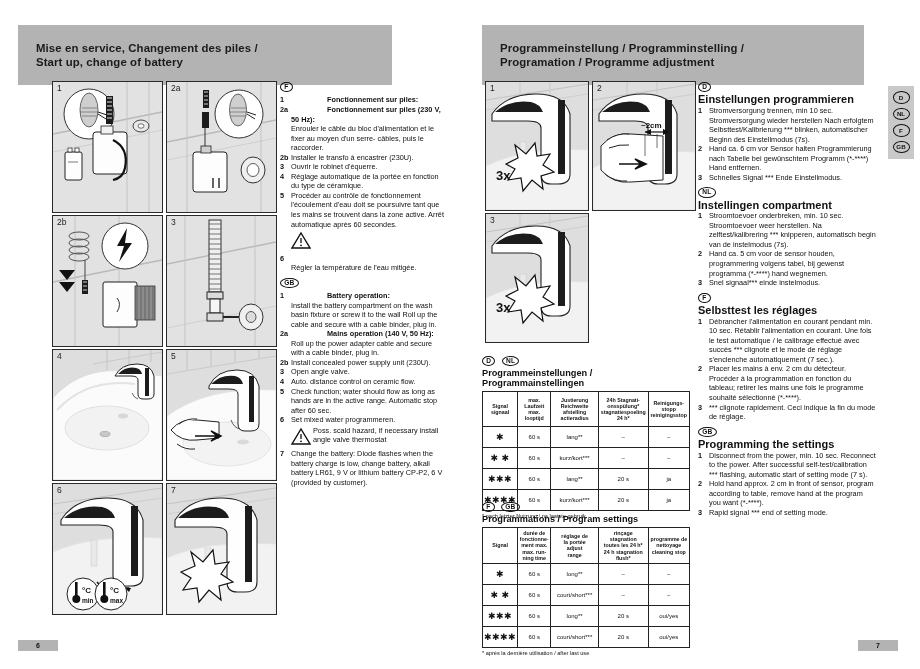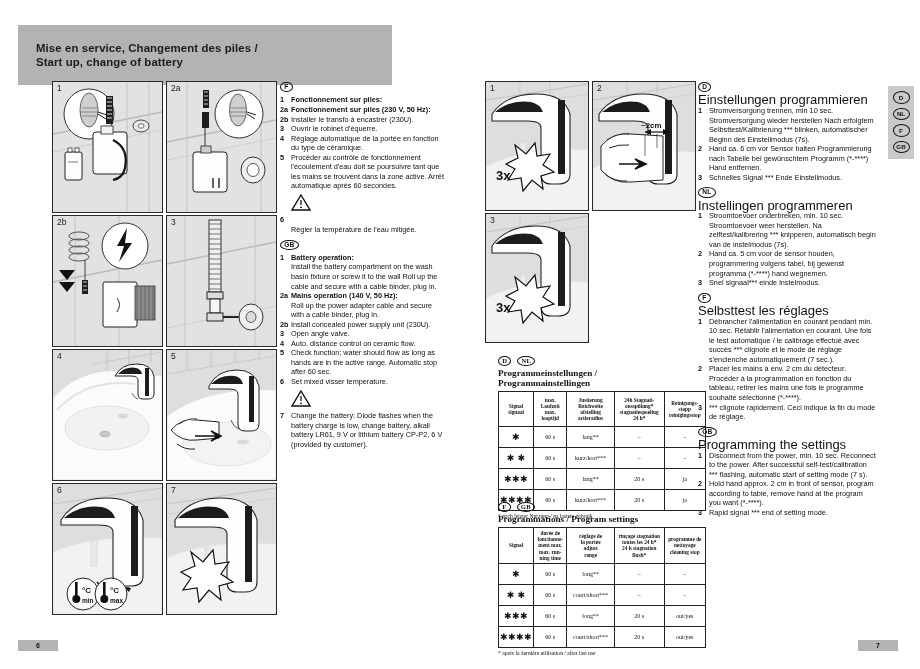--- a/index.html
+++ b/index.html
@@ -36,43 +36,43 @@
   }
 
   
   .txtcol{position:absolute;font-size:7.3px;line-height:9.55px;color:#111;}
   .lang{
     display:inline-block;border:1.1px solid #111;border-radius:50%/50%;
     padding:0px 3.2px;font-size:6.6px;font-weight:bold;line-height:8.4px;
     margin-bottom:3px;letter-spacing:.2px;
   }
   .lang-wrap{margin-top:5px;}
-  .subhead{font-weight:normal;font-size:13px;margin-bottom:1px;}
+  .subhead{font-weight:bold;font-size:11px;margin-bottom:1px;}
   .item{display:flex;margin-bottom:0px;}
   .item .n{flex:0 0 11px;font-weight:bold;}
   .item .b{flex:1 1 auto;}
-  .item .b b{font-weight:bold;}
+  .item .b b{font-weight:bold;margin-left:36px;}
   .warn{display:flex;margin:1px 0 2px 11px;}
   .warn .tri{flex:0 0 22px;padding-top:2px;}
   .warn .wtx{flex:1 1 auto;}
 
   
   .langcol{
     position:absolute;right:6px;top:86px;width:26px;
     background:#c9c9c9;padding:5px 0 6px 0;
     display:flex;flex-direction:column;align-items:center;gap:4px;
   }
   .langcol .lb{
     border:1.1px solid #111;border-radius:50%;
     width:15px;height:10.5px;display:flex;align-items:center;justify-content:center;
     font-size:6.2px;font-weight:bold;background:#c9c9c9;
   }
 
   
-  .tblblock{position:absolute;left:38px;width:191px;font-family:Liberation Serif, serif;}
+  .tblblock{position:absolute;left:22px;width:191px;}
   .tbl-langs{margin-bottom:1px;}
   .tbl-langs .lang{margin-right:2px;margin-bottom:1px;}
   .tbl-title{font-size:9.2px;font-weight:bold;margin:0 0 2.5px 0;}
   table.pt{border-collapse:collapse;width:208px;table-layout:fixed;}
   table.pt td,table.pt th{
     border:.8px solid #222;text-align:center;vertical-align:middle;
     font-size:5.3px;line-height:6.2px;padding:2px 1px;color:#111;
   }
   table.pt thead td{font-weight:bold;height:30px;}
   table.pt tbody td{height:16px;font-size:6px;}
@@ -306,20 +306,21 @@
         <span class="n">1</span>
         <span class="b">
           <b>Fonctionnement sur piles:</b><br>
         </span>
       </div>
 
       <div class="item">
         <span class="n">2a</span>
         <span class="b">
           <b>Fonctionnement sur piles (230 V, 50 Hz):</b><br>
+          <span>Enrouler le câble du bloc d'alimentation et le fixer au moyen d'un serre- câbles, puis le raccorder.</span>
         </span>
       </div>
 
       <div class="item">
         <span class="n">2b</span>
         <span class="b">Installer le transfo à encastrer (230U).</span>
       </div>
 
       <div class="item">
         <span class="n">3</span>
@@ -385,46 +386,53 @@
       <div class="item">
         <span class="n">4</span>
         <span class="b">Auto. distance control on ceramic flow.</span>
       </div>
       <div class="item">
         <span class="n">5</span>
         <span class="b">Check function; water should flow as long as hands are in the active range. Automatic stop after 60 sec.</span>
       </div>
       <div class="item">
         <span class="n">6</span>
-        <span class="b">Set mixed visser temperature.</span>
+        <span class="b">Set mixed water programmeren.</span>
       </div>
       <div class="warn">
         <span class="tri">
           <svg width="20" height="17" viewBox="0 0 20 17">
               <path d="M10 1 L19 16 L1 16 Z" fill="none" stroke="#111" stroke-width="1.4"></path>
               <path d="M10 6 v5" stroke="#111" stroke-width="1.3"></path>
               <circle cx="10" cy="13.3" r=".9" fill="#111"></circle>
             </svg>
         </span>
+        <span class="wtx">Poss. scald hazard, if necessary install angle valve thermostat</span>
       </div>
 
       <div class="item">
         <span class="n">7</span>
         <span class="b">Change the battery: Diode flashes when the battery charge is low, change battery, alkali battery LR61, 9 V or lithium battery CP-P2, 6 V (provided by customer).</span>
       </div>
     </div>
   </div>
 
   <div class="pgnum">6</div>
 </div>
 
 <div class="spread-divider"></div>
 
 <div class="page right">
 
+  <div class="hdr">
+    <div class="hdr-txt">
+      <div>Programmeinstellung / Programminstelling /</div>
+      <div>Programation / Programme adjustment</div>
+    </div>
+  </div>
 
   <div class="fig" style="left:25px;top:81px;width:102px;height:128px;">
     <div class="wall">
       <svg viewBox="0 0 102 128" width="102" height="128">
         <rect width="102" height="128" fill="#dedede"></rect>
         <path d="M0 18 L102 2" stroke="#c4c4c4" stroke-width="1.2"></path>
         <path d="M0 28 L102 12" stroke="#cfcfcf" stroke-width="1"></path>
         <path d="M34 0 L34 16 M64 0 L64 12" stroke="#c9c9c9" stroke-width="1"></path>
         <path d="M0 84 Q40 64 102 68 L102 128 L0 128 Z" fill="#f2f2f2" stroke="#e4e4e4"></path>
         <g transform="translate(6,6)">
@@ -510,21 +518,21 @@
         <span class="b">Hand ca. 6 cm vor Sensor halten Programmierung nach Tabelle bei gewünschtem Programm (*-****) Hand entfernen.</span>
       </div>
       <div class="item">
         <span class="n">3</span>
         <span class="b">Schnelles Signal *** Ende Einstellmodus.</span>
       </div>
     </div>
 
     <div class="lang-wrap">
       <span class="lang">NL</span>
-      <div class="subhead">Instellingen programmeren</div>
+      <div class="subhead">Instellingen compartment</div>
       <div class="item">
         <span class="n">1</span>
         <span class="b">Stroomtoevoer onderbreken, min. 10 sec. Stroomtoevoer weer herstellen. Na zelftest/kalibrering *** knipperen, automatisch begin van de instelmodus (7s).</span>
       </div>
       <div class="item">
         <span class="n">2</span>
         <span class="b">Hand ca. 5 cm voor de sensor houden, programmering volgens tabel, bij gewenst programma (*-****) hand wegnemen.</span>
       </div>
       <div class="item">
         <span class="n">3</span>

